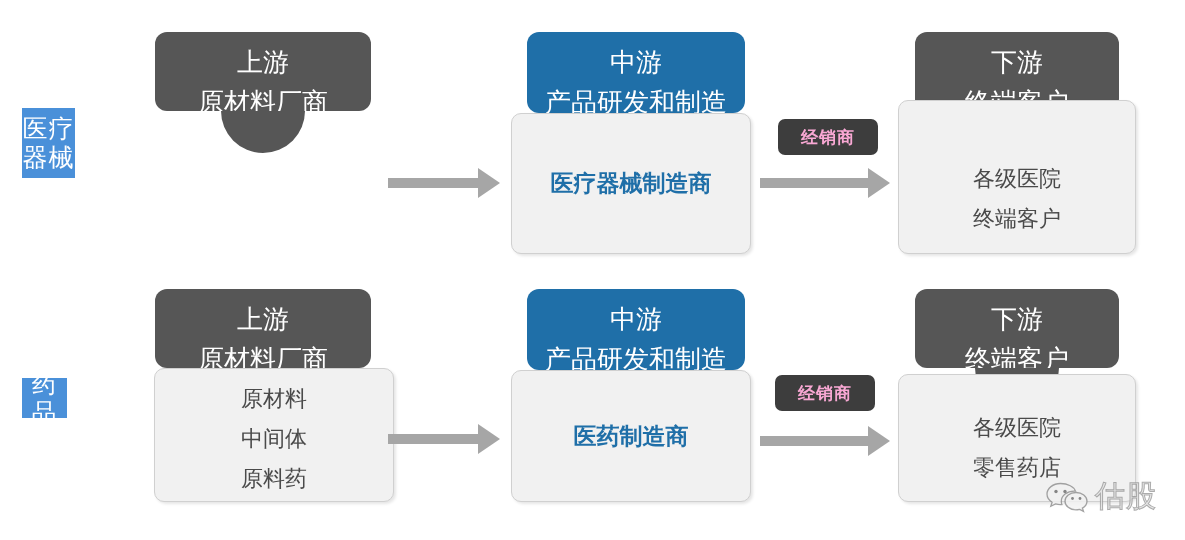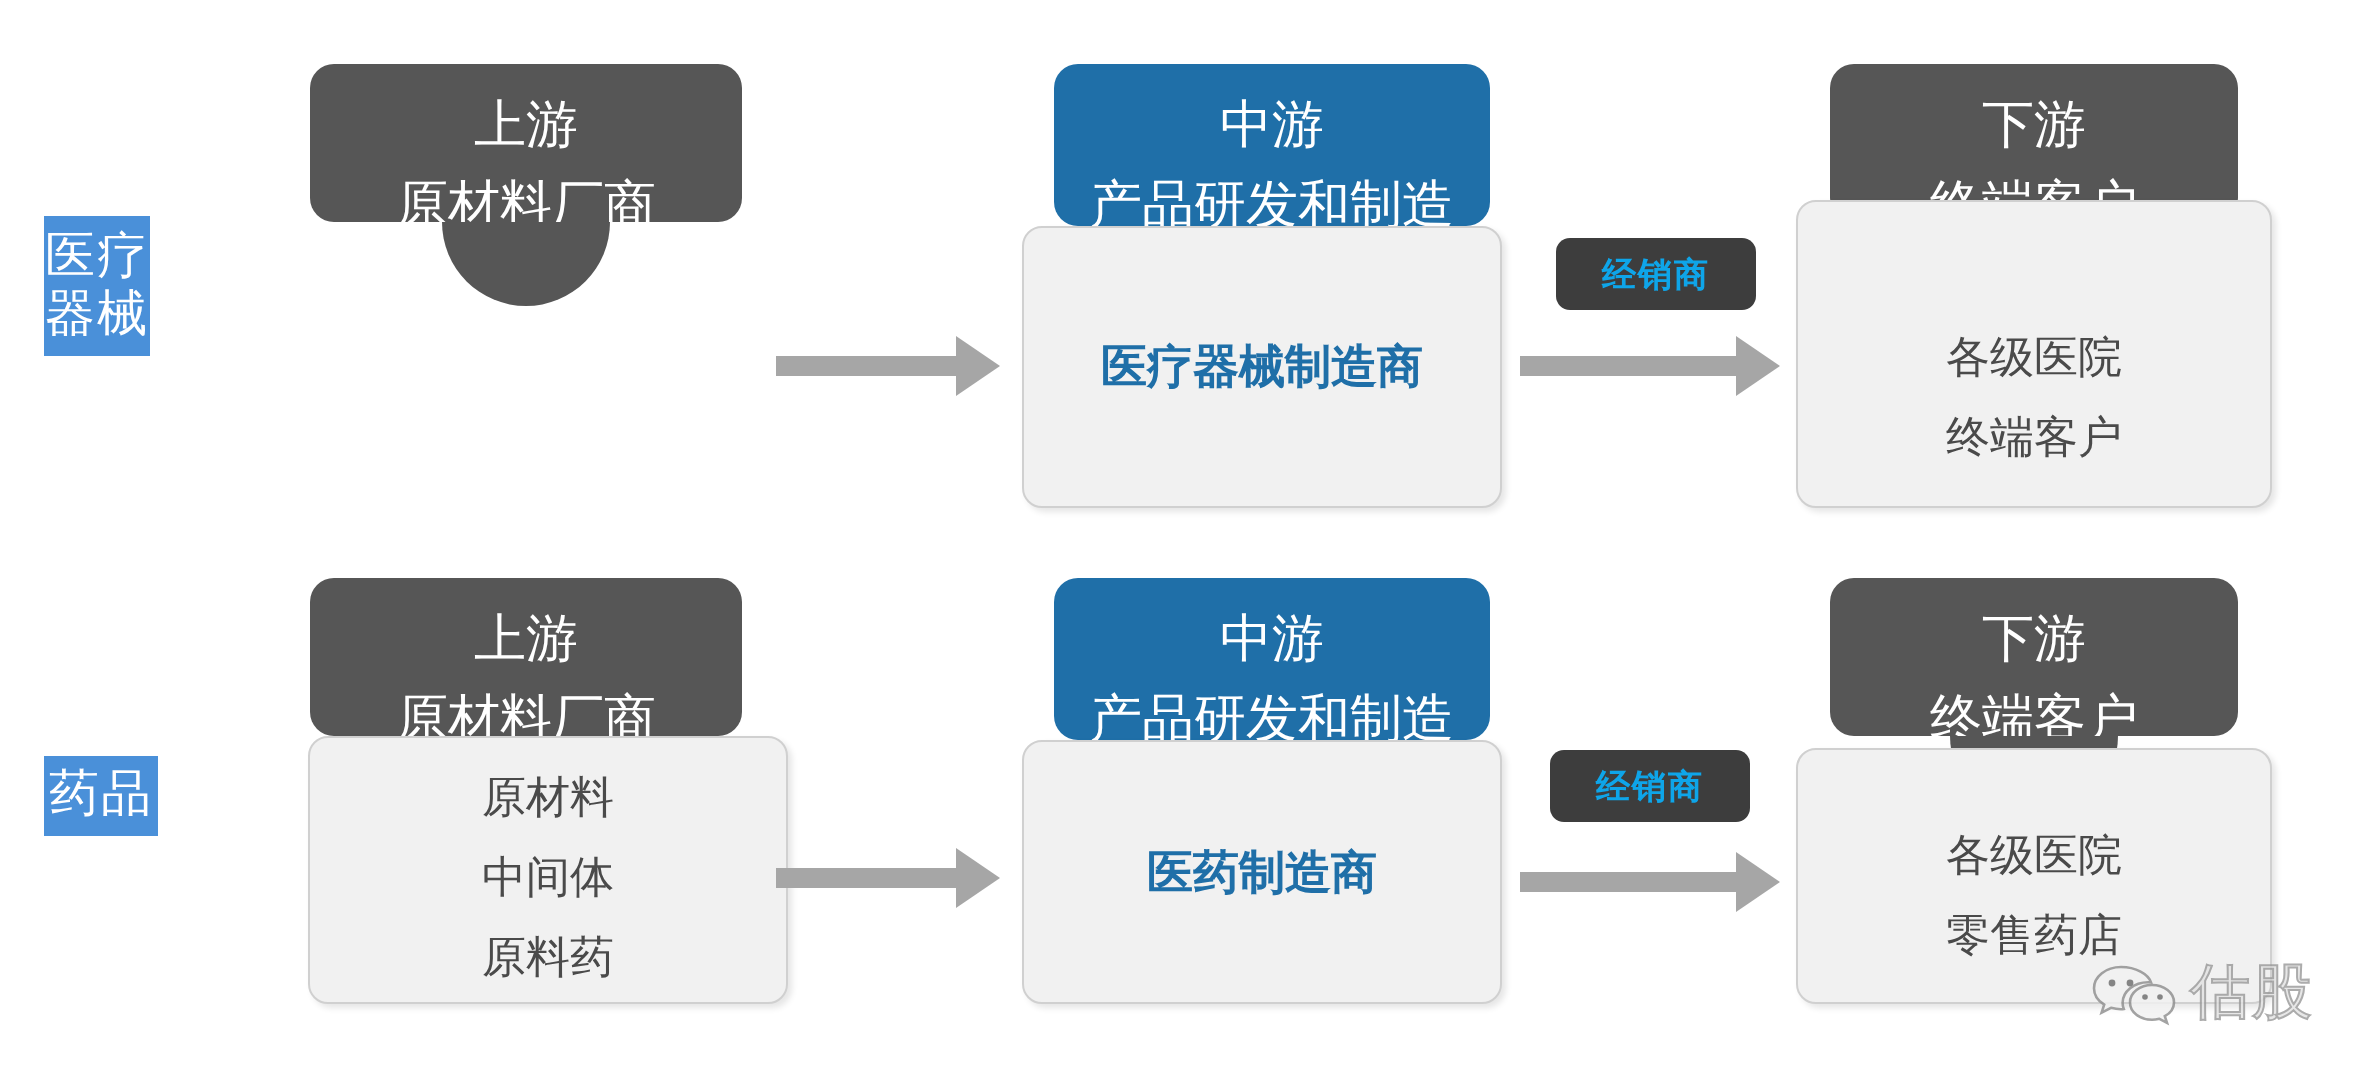--- a/index.html
+++ b/index.html
@@ -98,21 +98,21 @@
     width: 0; height: 0;
     border-top: 15px solid transparent;
     border-bottom: 15px solid transparent;
     border-left: 22px solid #a6a6a6;
   }
 
   
   .badge {
     position: absolute;
     background: #3d3d3d;
-    color: #0ea5e9;
+    color: #f9a8d4;
     border-radius: 7px;
     display: flex;
     align-items: center;
     justify-content: center;
     font-size: 17px;
     font-weight: bold;
     letter-spacing: 1px;
   }
 
   
@@ -182,21 +182,21 @@
       <div class="bp-line">下游</div>
       <div class="bp-line">终端客户</div>
     </div>
     <div class="tab-bulge dark" style="left:77px; top:79px; width:84px; height:42px;"></div>
     <div class="front-card" style="left:0; top:68px; width:238px; height:154px;">
       <div class="fc-line" style="margin-top:52px;">各级医院</div>
       <div class="fc-line">终端客户</div>
     </div>
   </div>
 
-  <div class="row-label" style="left:22px; top:378px; width:57px; height:40px;">
+  <div class="row-label" style="left:22px; top:378px; width:45px; height:40px;">
     <span>药品</span>
   </div>
 
   <div class="stage" style="left:138px; top:289px; width:240px; height:213px;">
     <div class="back-plate dark" style="left:17px; top:0; width:216px; height:79px;">
       <div class="bp-line">上游</div>
       <div class="bp-line">原材料厂商</div>
     </div>
     <div class="tab-bulge dark" style="left:83px; top:79px; width:84px; height:42px;"></div>
     <div class="front-card" style="left:16px; top:79px; width:240px; height:134px;">

